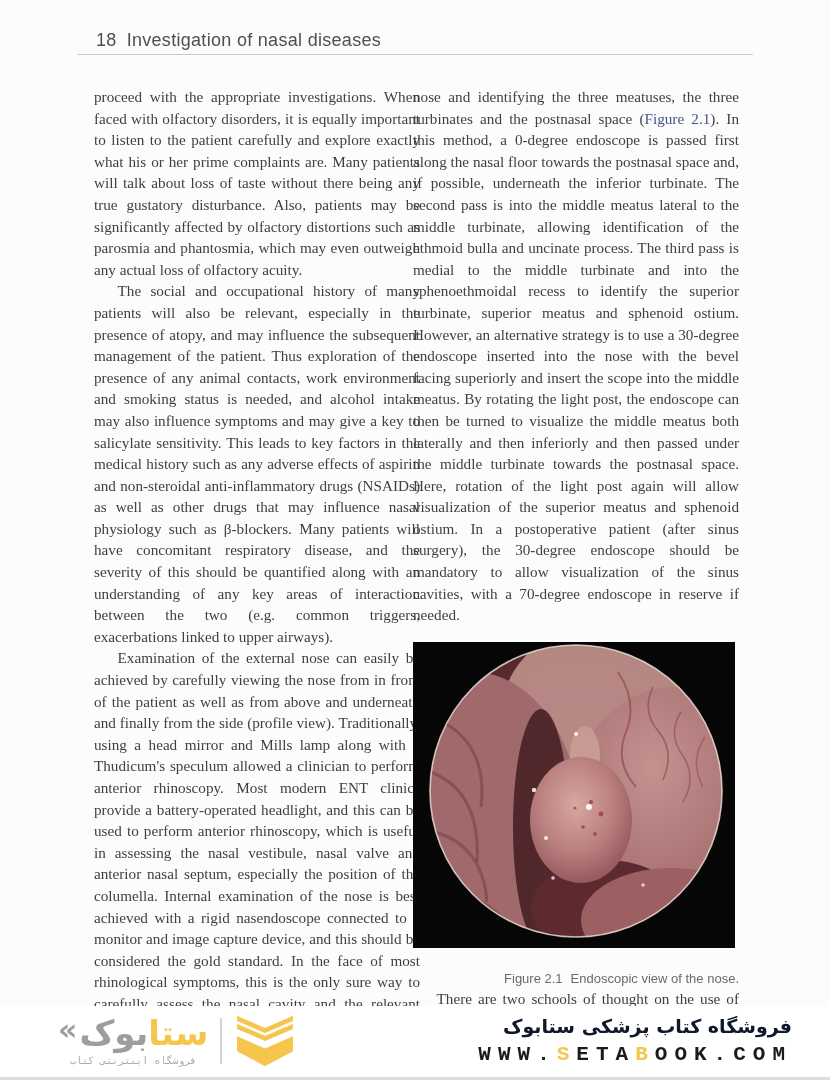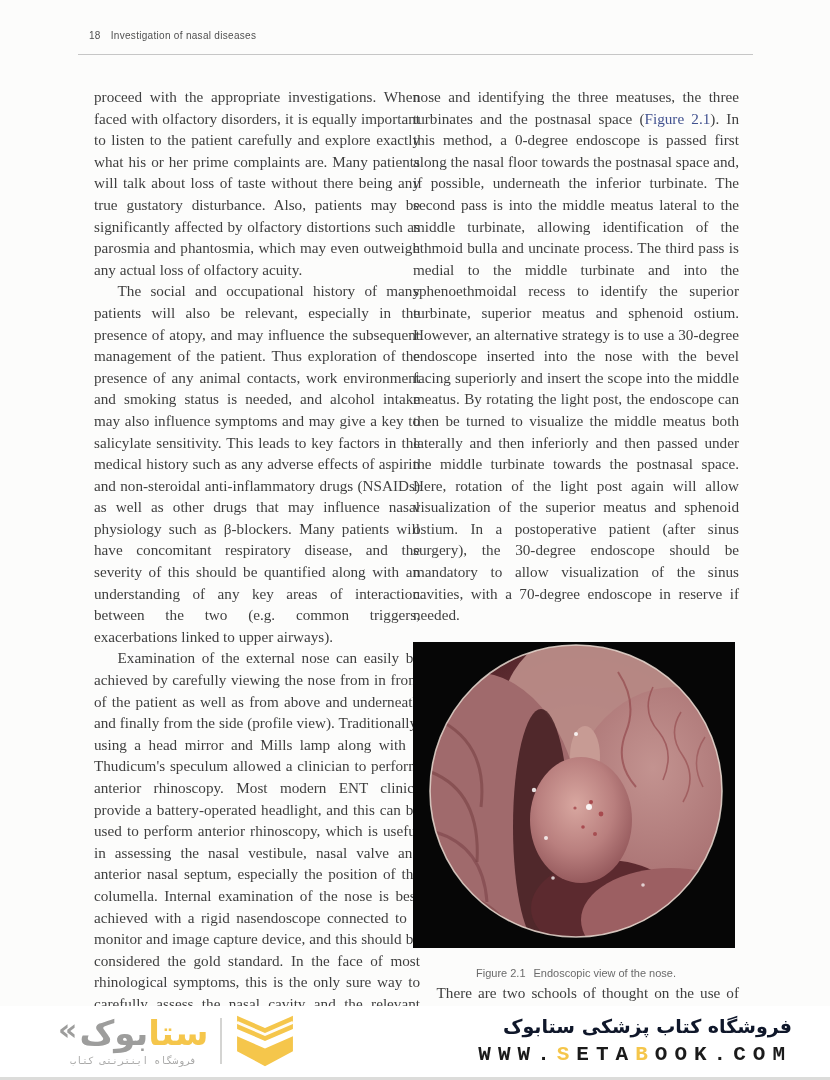--- a/index.html
+++ b/index.html
@@ -3,22 +3,22 @@
 <meta charset="utf-8">
 <style>
   html,body{margin:0;padding:0;background:#e9e9e9;}
   .page{
     position:relative;width:830px;height:1080px;margin:0 auto;
     background:#fcfcfb;overflow:hidden;
     font-family:"Liberation Serif", serif;color:#3f3f3f;
   }
   
   .running-head{
-    position:absolute;left:89px;top:30px;width:675px;
-    font-family:"Liberation Sans", sans-serif;font-size:10px;color:#4f4f4f;
+    position:absolute;left:96px;top:30px;width:675px;
+    font-family:"Liberation Sans", sans-serif;font-size:18px;color:#4f4f4f;
     letter-spacing:.3px;
   }
   .running-head .pagenum{margin-right:10px;}
   .head-rule{
     position:absolute;left:78px;top:54px;width:675px;height:0;
     border-top:1px solid #c6c6c6;
   }
   
   .col{
     position:absolute;top:86px;width:326px;
@@ -26,23 +26,23 @@
   }
   .col-left{left:94px;height:922px;overflow:hidden;}
   .col-right{left:413px;}
   .col p{margin:0;}
   .col p.indent{text-indent:1.55em;}
   a.figref{color:var(--link,#41518f);text-decoration:none;cursor:pointer;}
   
   .figure-block{margin-top:16px;}
   .endo-frame{width:322px;height:306px;background:#060606;}
   .fig-caption{
-    margin-top:16px;
-    font-family:"Liberation Sans", sans-serif;font-size:11px;line-height:18px;
-    color:#6a6a6a;text-align:center;
+    margin-top:22px;
+    font-family:"Liberation Sans", sans-serif;font-size:13px;line-height:18px;
+    color:#6a6a6a;text-align:right;
   }
   .fig-caption .cap-label{margin-right:8px;}
   .after-fig{margin-top:28px;}
   
   .footer{
     position:absolute;left:0;bottom:0;width:830px;height:74px;background:#ffffff;
     display:flex;align-items:center;justify-content:space-between;
     padding:0 38px 4px 58px;box-sizing:border-box;
   }
   .footer::after{

